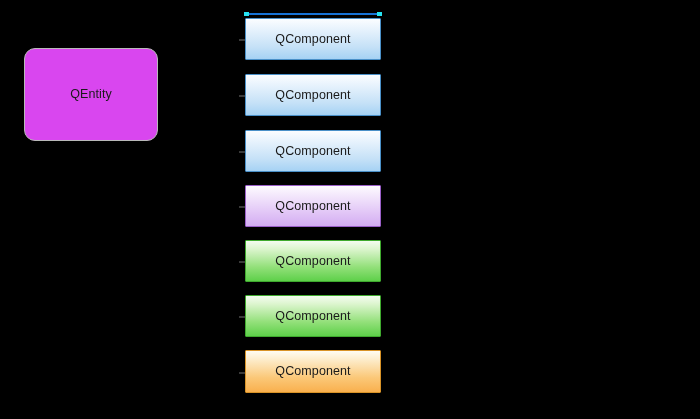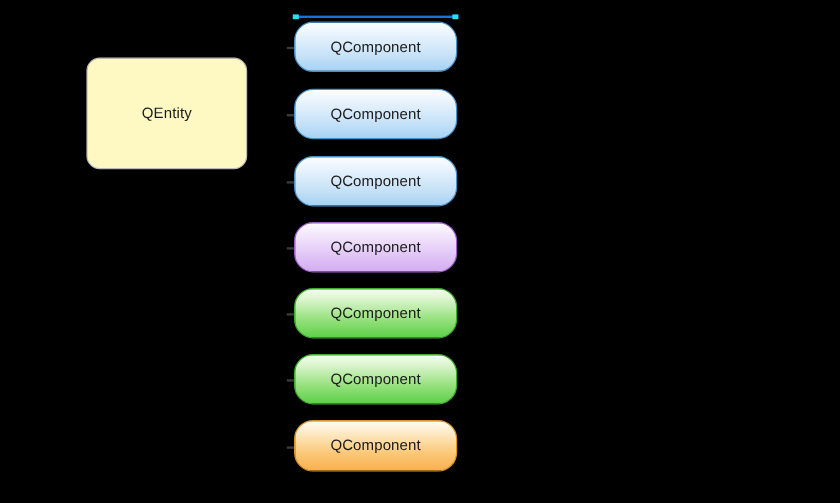--- a/index.html
+++ b/index.html
@@ -16,34 +16,33 @@
     height: 419px;
     background: #000000;
     overflow: hidden;
   }
   .node {
     position: absolute;
     box-sizing: border-box;
     display: flex;
     align-items: center;
     justify-content: center;
-    border-radius: 16px;
+    border-radius: 1px;
     color: #1a1a1a;
     font-size: 12.5px;
     letter-spacing: 0.1px;
     line-height: 1;
     text-align: center;
     white-space: nowrap;
   }
   .node-entity {
     border-radius: 11px;
-    background: #fef9c3;
+    background: #d946ef;
     border: 1px solid #b9b9b9;
     box-shadow: 2px 3px 4px rgba(0,0,0,0.55);
-    margin-left: 48px;
   }
   .node-component {
     border: 1px solid rgba(0,0,0,0.35);
     box-shadow: 2px 3px 4px rgba(0,0,0,0.6);
   }
   .node-component.c-blue {
     background: linear-gradient(to bottom, #fbfdff 0%, #eaf4fd 22%, #c5e1f7 70%, #a6d2f4 100%);
     border-color: #4a90c8;
   }
   .node-component.c-purple {

